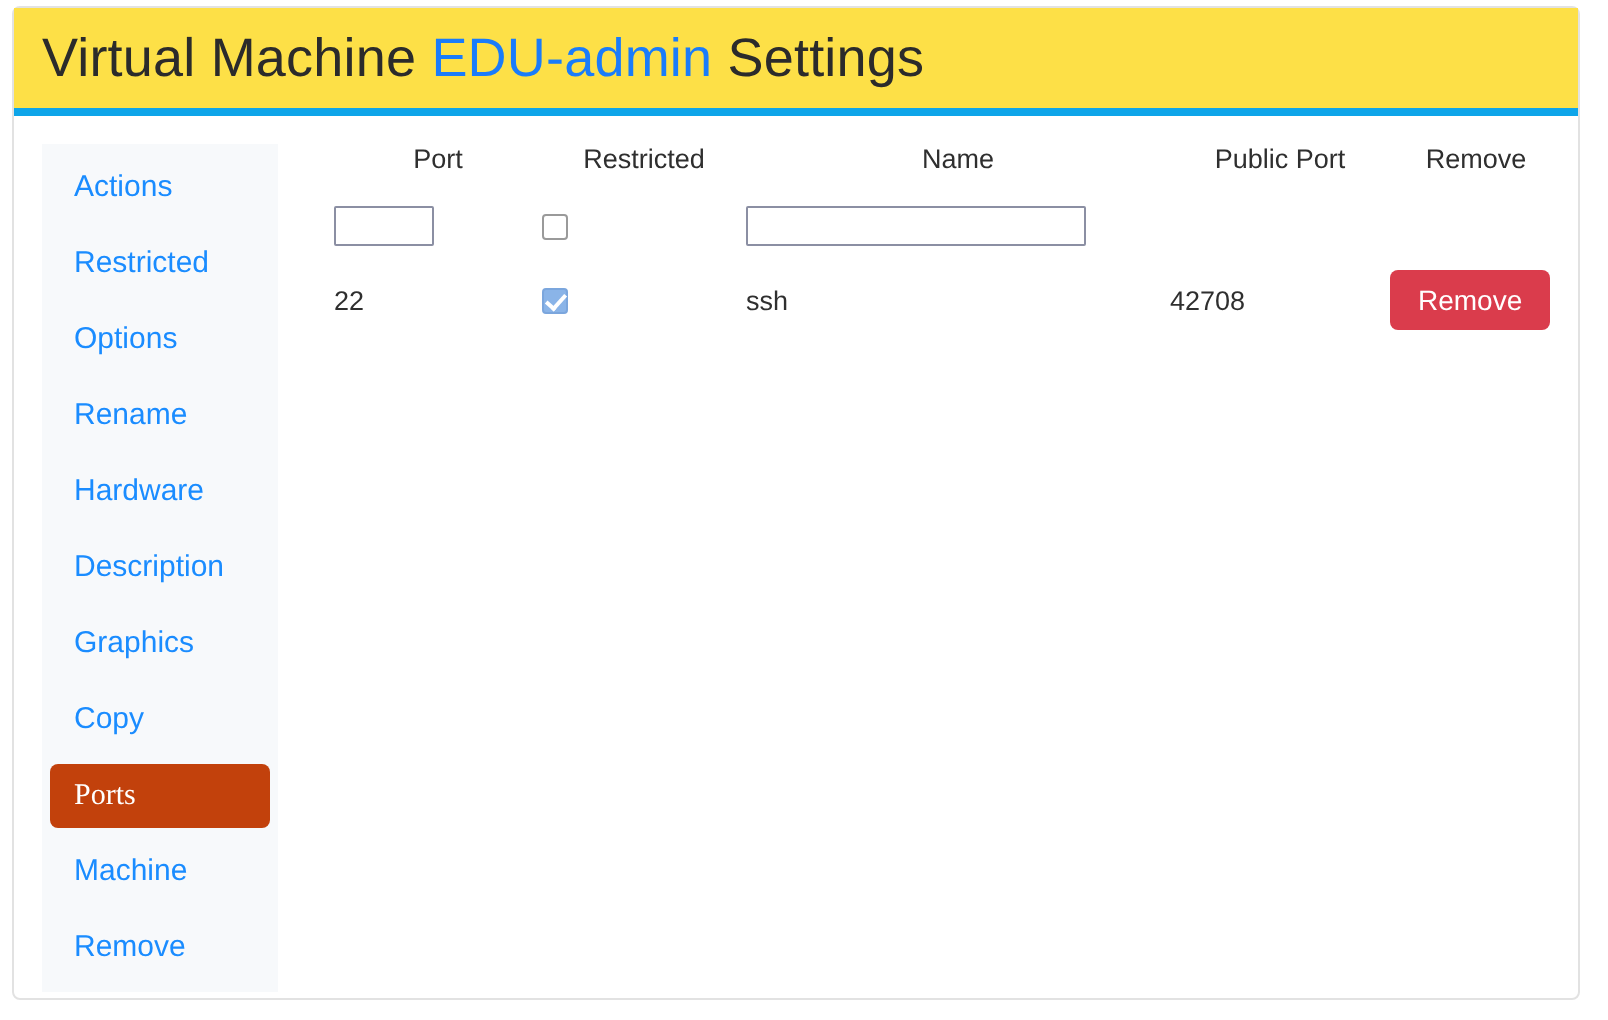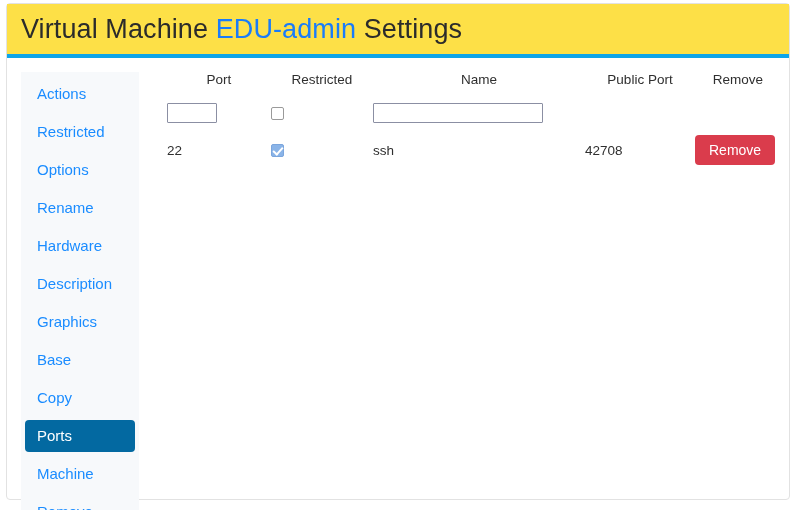--- a/index.html
+++ b/index.html
@@ -78,25 +78,26 @@
     margin: 0 0 6px 0;
     border-radius: 4px;
     box-sizing: border-box;
     white-space: nowrap;
     cursor: pointer;
     text-decoration: none;
   }
   .nav-item:last-child { margin-bottom: 0; }
 
   .nav-item.active {
-    background: #0369a1;
+    background: #c2410c;
     color: #ffffff;
     margin-left: 4px;
     margin-right: 4px;
     padding-left: 12px;
+    font-family: Liberation Serif, serif;
   }
 
   
   .content {
     position: absolute;
     left: 160px;
     top: 14px;
     right: 10px;
   }
 
@@ -203,21 +204,20 @@
     <div class="card-body">
 
       <nav class="sidebar">
         <a class="nav-item">Actions</a>
         <a class="nav-item">Restricted</a>
         <a class="nav-item">Options</a>
         <a class="nav-item">Rename</a>
         <a class="nav-item">Hardware</a>
         <a class="nav-item">Description</a>
         <a class="nav-item">Graphics</a>
-        <a class="nav-item">Base</a>
         <a class="nav-item">Copy</a>
         <a class="nav-item active">Ports</a>
         <a class="nav-item">Machine</a>
         <a class="nav-item">Remove</a>
 
       </nav>
 
       <div class="content">
         <table class="ports">
           <colgroup>

